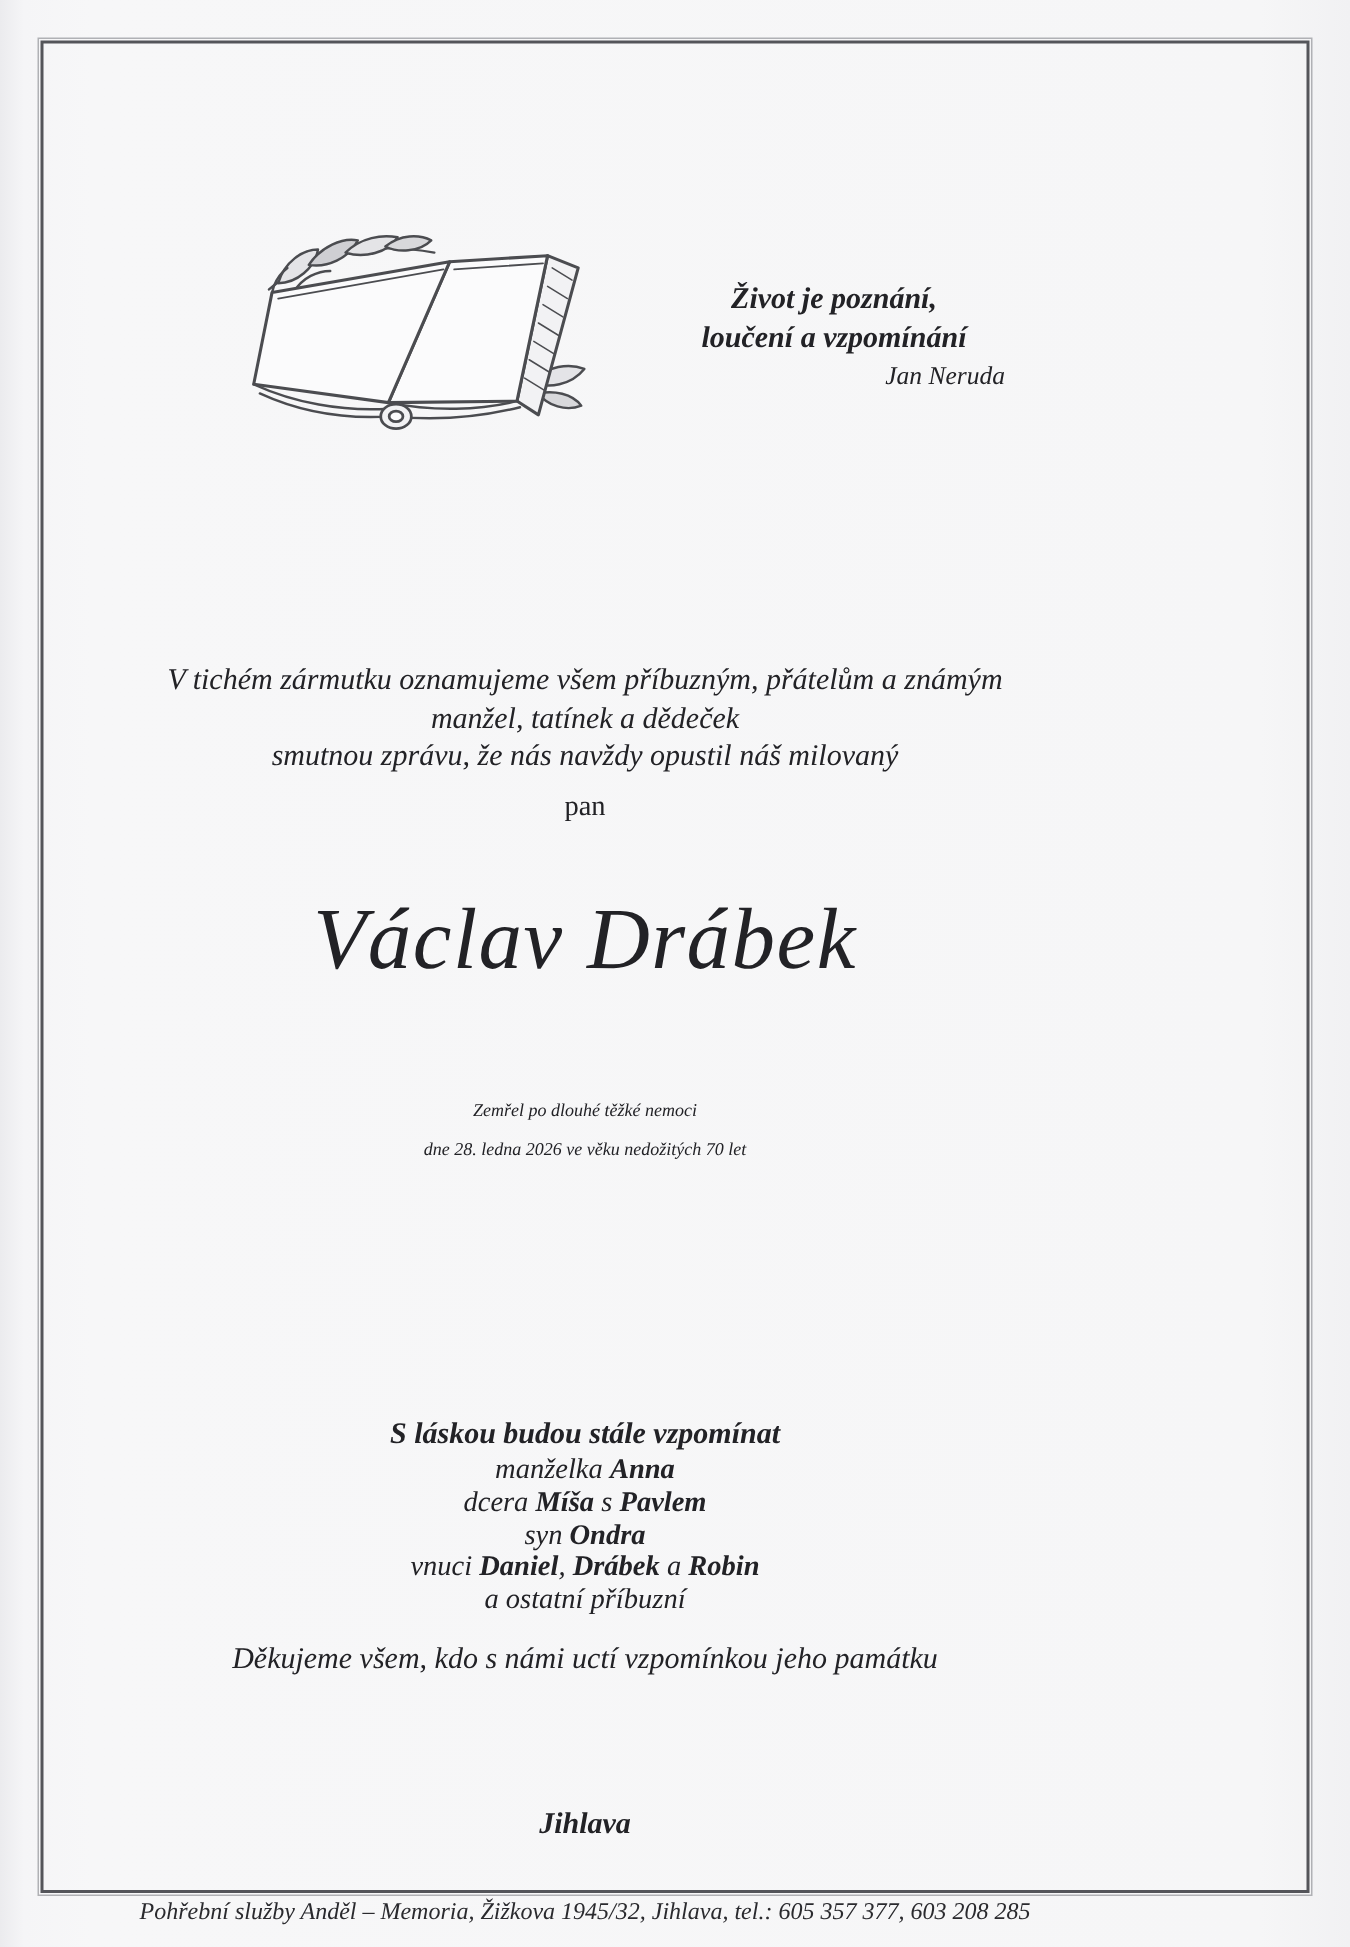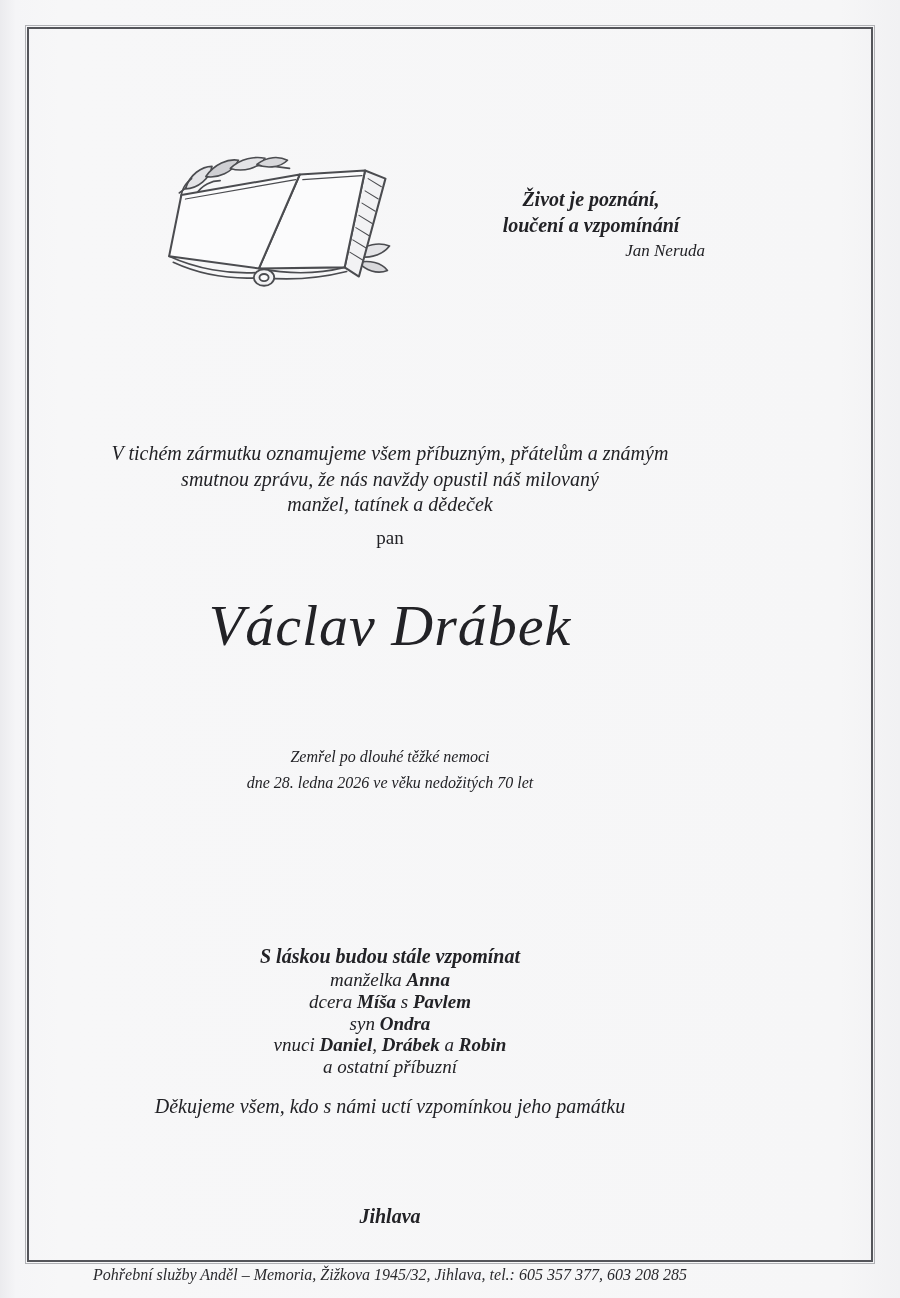--- a/index.html
+++ b/index.html
@@ -17,28 +17,28 @@
   .frame{
     position:absolute;left:27px;top:27px;width:842px;height:1231px;
     border:2px solid #54555a;
     outline:1px solid #b0b1b5;
     outline-offset:1px;
   }
   .abs{position:absolute;left:0;width:780px;text-align:center;}
   
   .book{position:absolute;left:165px;top:148px;width:245px;height:150px;}
   
-  .quote{position:absolute;left:467px;top:186px;width:248px;text-align:center;}
+  .quote{position:absolute;left:432px;top:186px;width:248px;text-align:center;}
   .quote-line{font-size:20px;font-style:italic;font-weight:bold;line-height:26px;}
   .quote-attr{font-size:17px;font-style:italic;text-align:right;padding-right:10px;margin-top:3px;}
   
   .announcement{top:441px;font-size:20px;font-style:italic;line-height:25.5px;}
   .honorific{top:527px;font-size:19px;}
   .deceased-name{top:588px;font-size:58px;font-style:italic;line-height:76px;letter-spacing:1px;}
-  .death-info{top:728px;font-size:16px;font-style:italic;line-height:25.5px;margin-top:16px;}
+  .death-info{top:728px;font-size:12px;font-style:italic;line-height:25.5px;}
   .farewell{top:813px;font-size:20px;font-style:italic;font-weight:bold;line-height:26px;}
   .mourners{top:922px;font-size:19px;font-style:italic;line-height:21.8px;margin-top:22px;}
   .mourners .heading{font-size:20px;font-weight:bold;line-height:25px;}
   .mourners b{font-weight:bold;}
   .thanks{top:1095px;font-size:20px;font-style:italic;}
   .city{top:1205px;font-size:20px;font-style:italic;font-weight:bold;}
   .footer{top:1266px;font-size:16px;font-style:italic;color:#2a2a2e;}
 </style>
 </head>
 <body>
@@ -99,22 +99,22 @@
   </svg>
 
   <div class="quote">
     <div class="quote-line">Život je poznání,</div>
     <div class="quote-line">loučení a vzpomínání</div>
     <div class="quote-attr">Jan Neruda</div>
   </div>
 
   <div class="abs announcement">
     <div>V tichém zármutku oznamujeme všem příbuzným, přátelům a známým</div>
+    <div>manžel, tatínek a dědeček</div>
     <div>smutnou zprávu, že nás navždy opustil náš milovaný</div>
-    <div>manžel, tatínek a dědeček</div>
   </div>
 
   <div class="abs honorific">pan</div>
 
   <div class="abs deceased-name">Václav Drábek</div>
 
   <div class="abs death-info">
     <div>Zemřel po dlouhé těžké nemoci</div>
     <div>dne 28. ledna 2026 ve věku nedožitých 70 let</div>
   </div>

